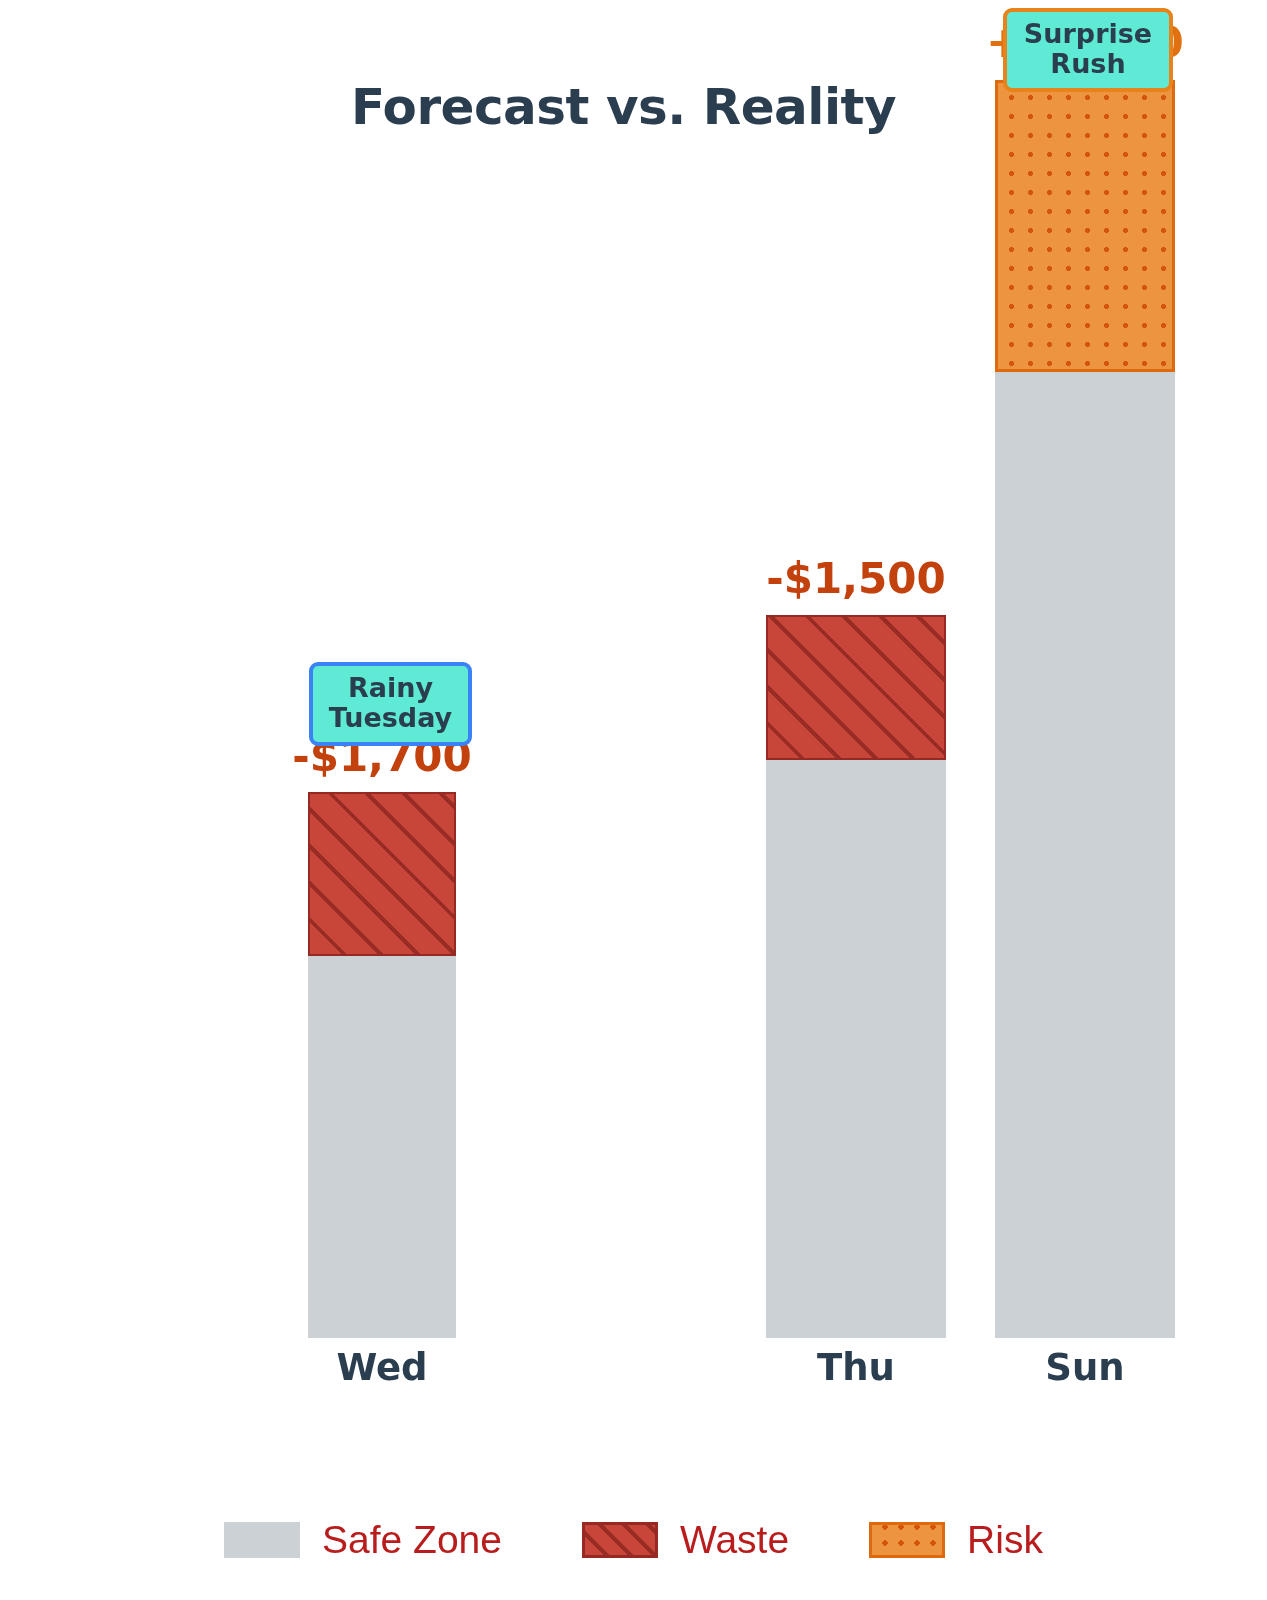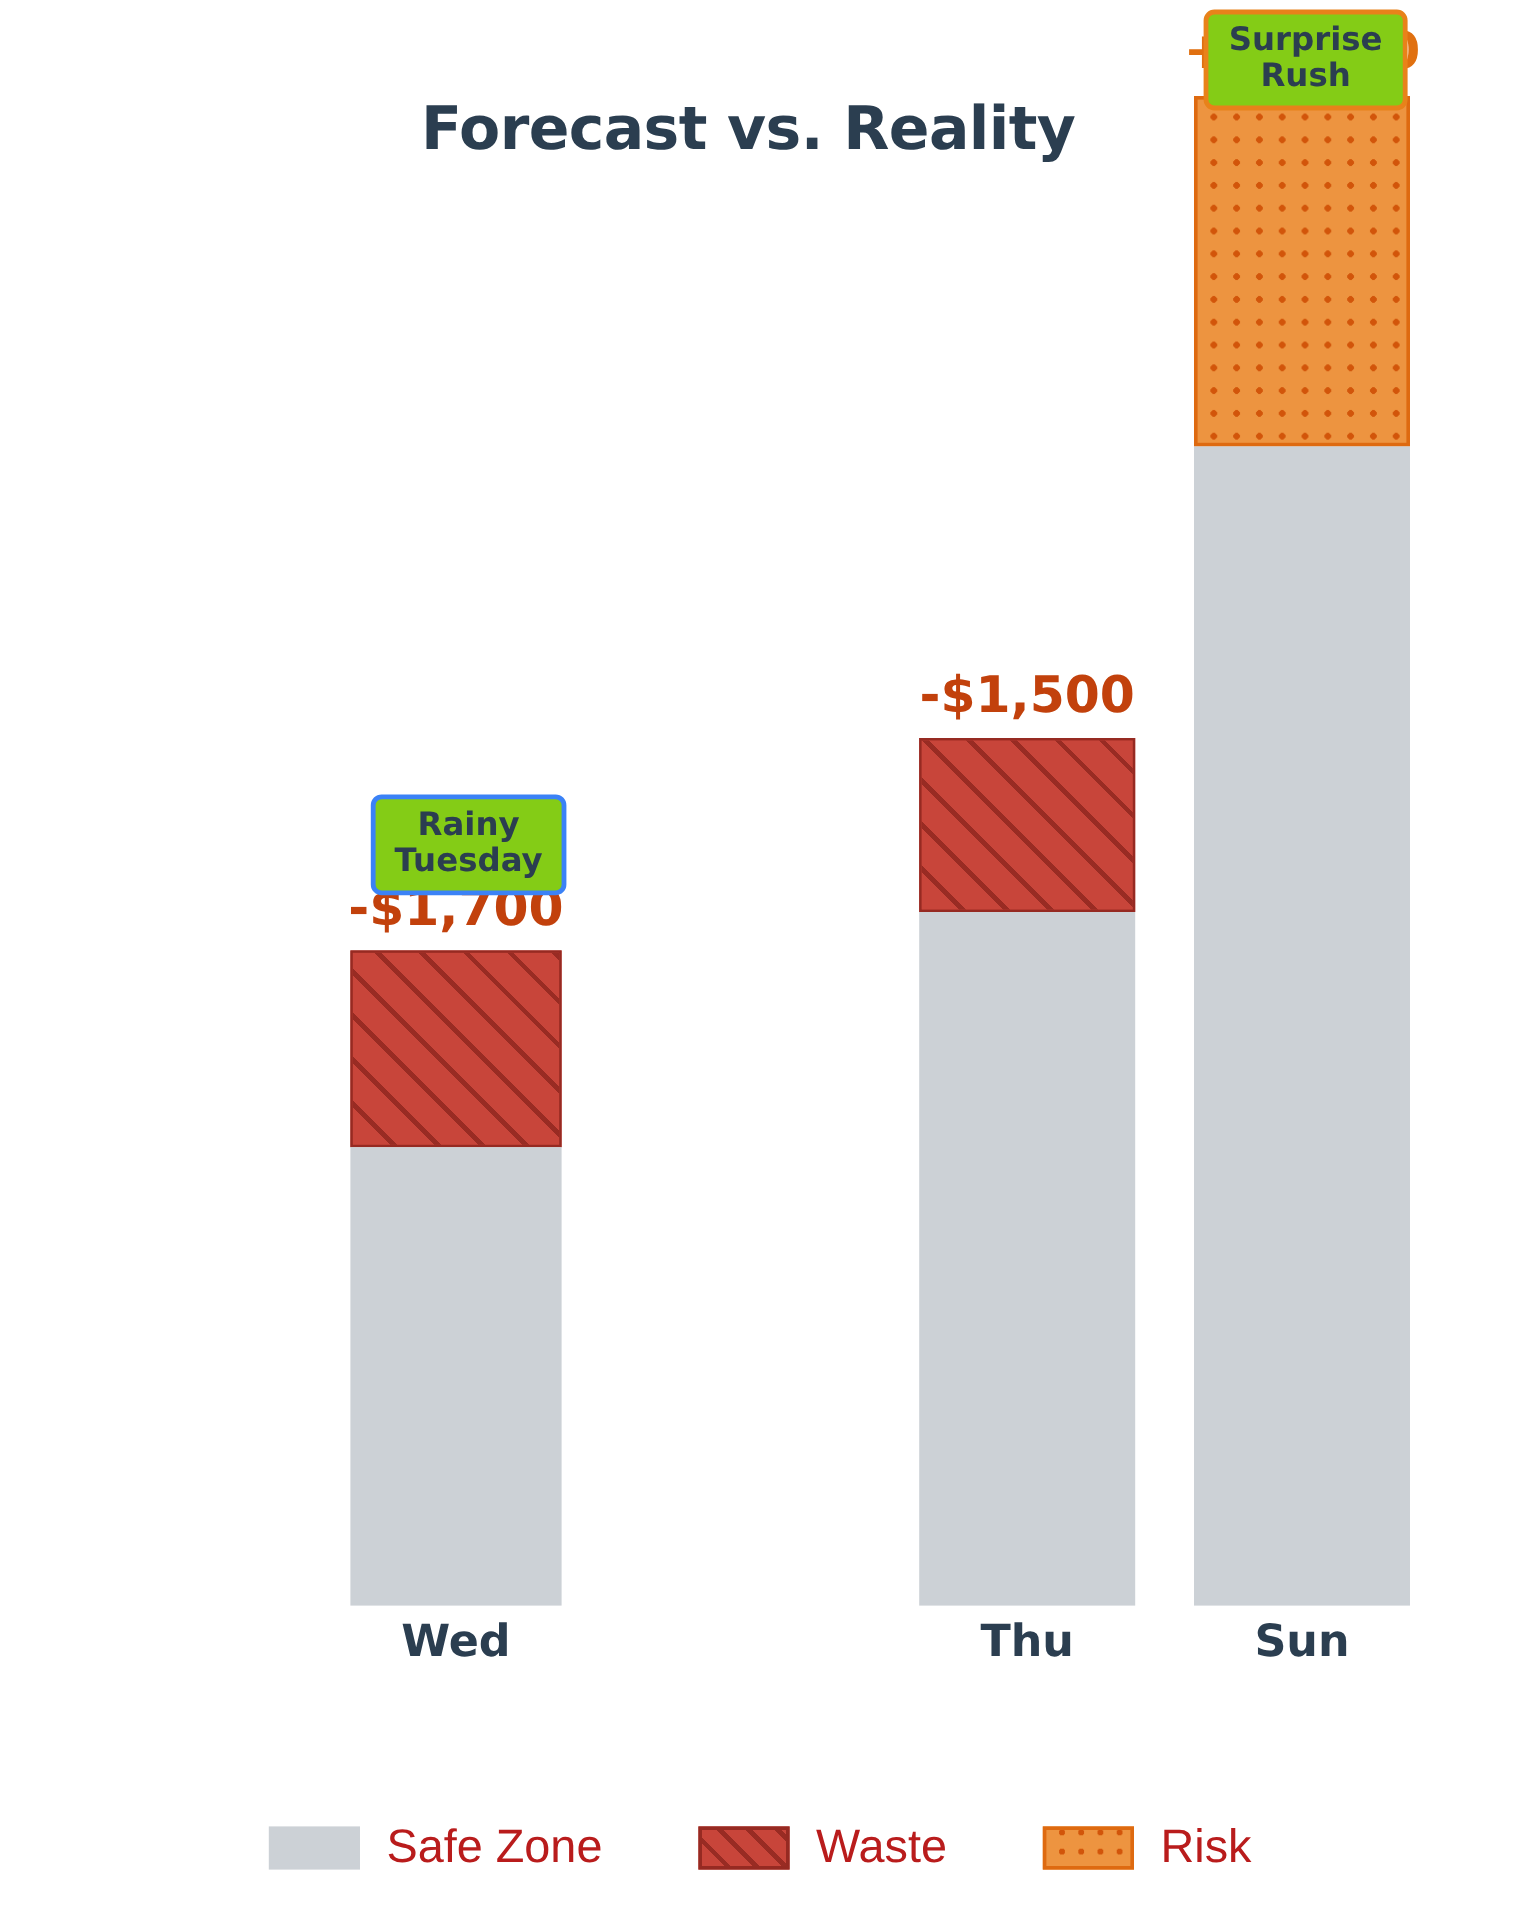--- a/index.html
+++ b/index.html
@@ -108,21 +108,21 @@
 
   
   .callout {
     position: absolute;
     box-sizing: border-box;
     text-align: center;
     font-size: 27px;
     font-weight: bold;
     color: #2b3e50;
     line-height: 1.12;
-    background: #84cc16;
+    background: #5eead4;
     border-radius: 9px;
     padding: 7px 12px 9px 12px;
     font-family: "DejaVu Sans", sans-serif;
   }
   .callout-waste { border: 4px solid #3b82f6; }
   .callout-risk  { border: 4px solid #e8821a; }
 
   
   #legend {
     position: absolute;
@@ -173,21 +173,21 @@
 </head>
 <body>
 
 <div id="chart-root">
 
   <div id="chart-title">Forecast vs. Reality</div>
 
   <div id="plot-area">
 
 
-    <div class="bar-group" style="left:292px; width:176px; height:546px;">
+    <div class="bar-group" style="left:308px; width:148px; height:546px;">
       <div class="bar-value val-neg" style="top:-60px;">-$1,700</div>
       <div class="seg seg-waste" style="top:0px; height:164px;"></div>
       <div class="seg seg-safe" style="top:164px; height:382px;"></div>
       <div class="tick-label">Wed</div>
     </div>
 
 
     <div class="bar-group" style="left:766px; width:180px; height:723px;">
       <div class="bar-value val-neg" style="top:-61px;">-$1,500</div>
       <div class="seg seg-waste" style="top:0px; height:145px;"></div>

